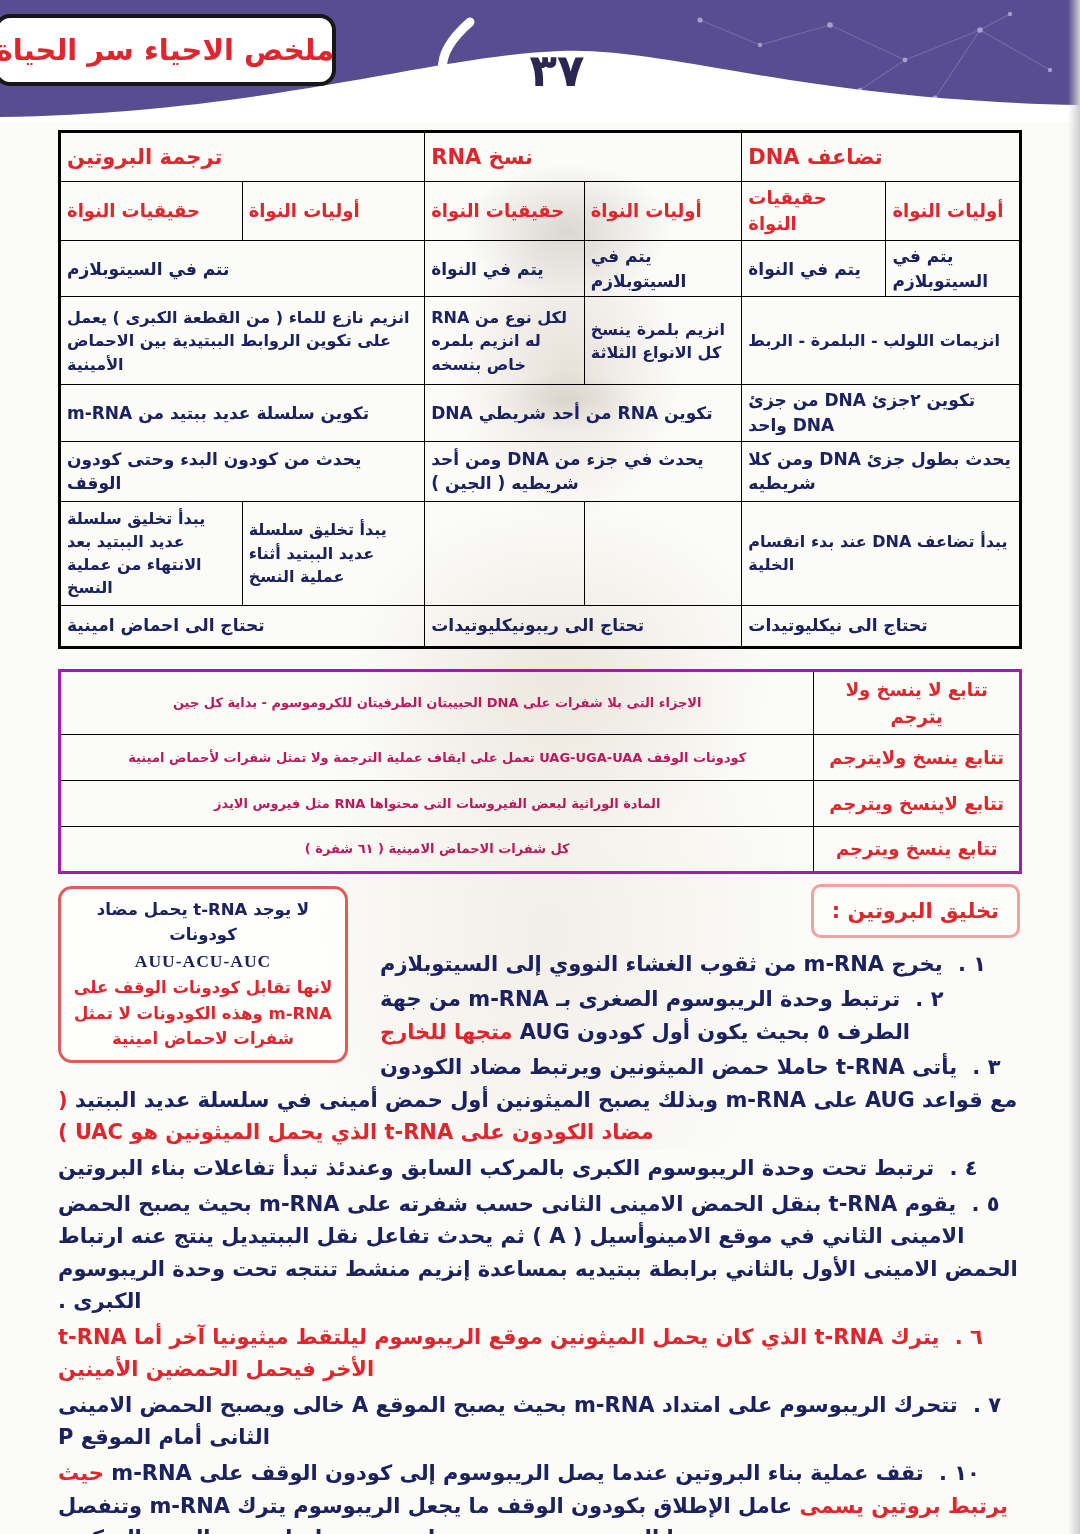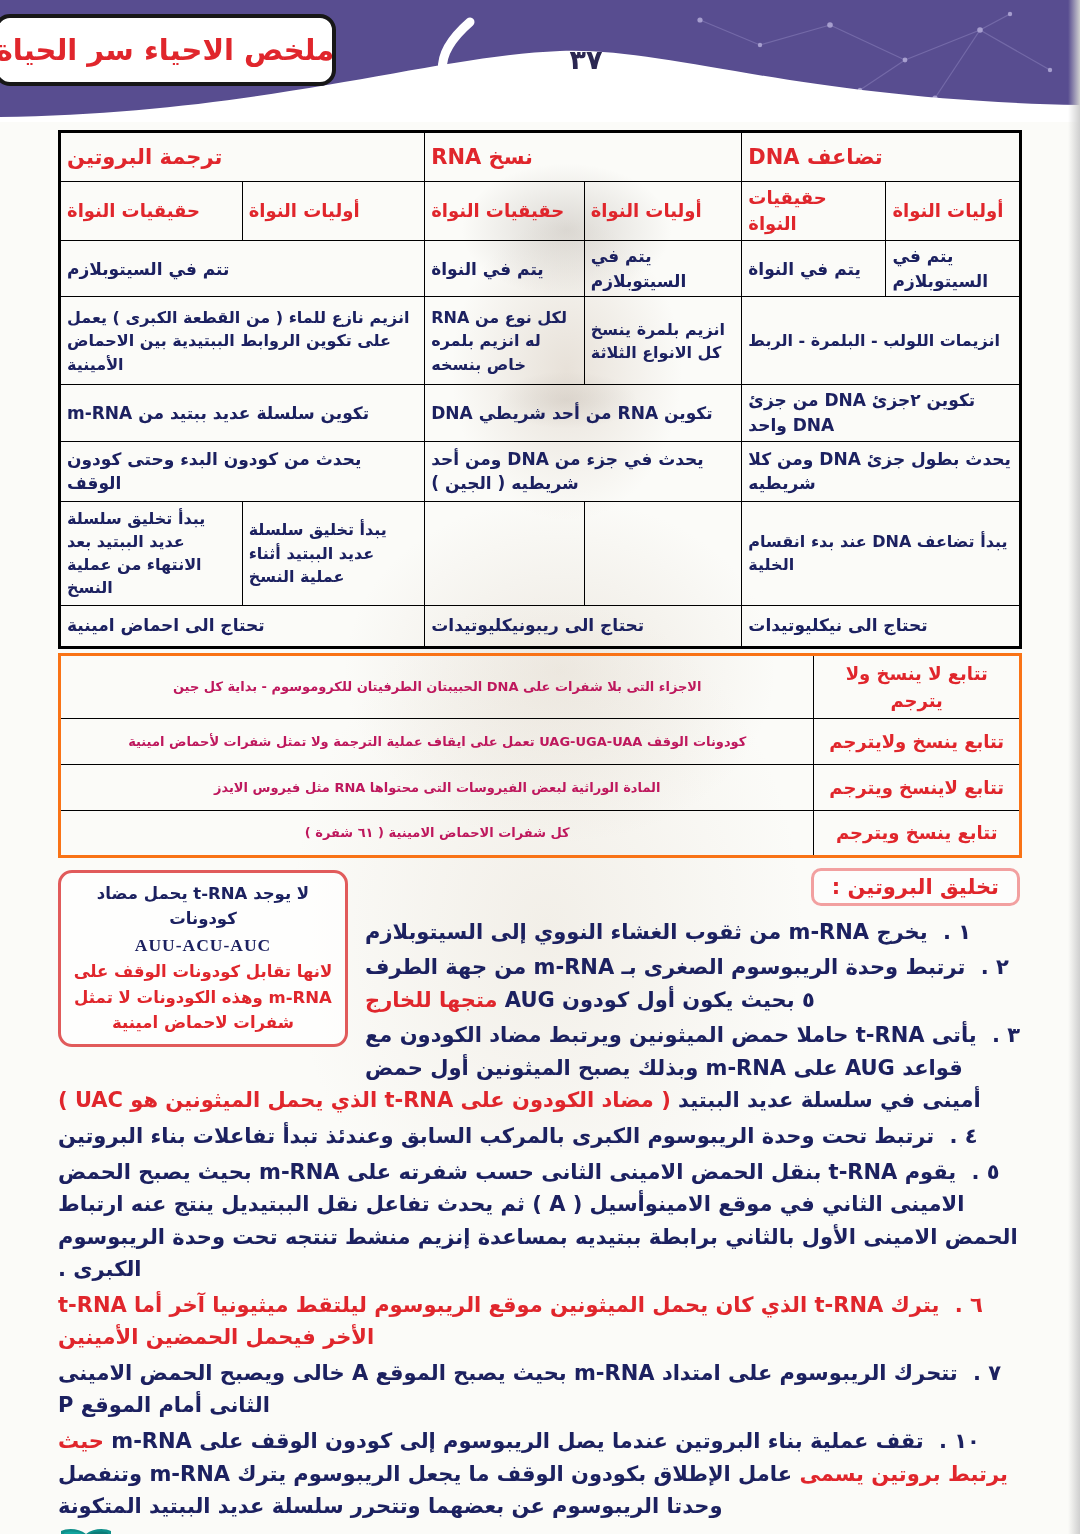--- a/index.html
+++ b/index.html
@@ -14,21 +14,21 @@
   }
   body::after{content:"";position:absolute;top:0;right:0;width:12px;height:100%;
     background:linear-gradient(to left,#cfcfcf,rgba(207,207,207,0));z-index:5;pointer-events:none}
 
   
   .banner{position:relative;height:122px;z-index:2}
   .banner-art{position:absolute;left:0;top:0;width:100%;height:100%}
   .title-box{position:absolute;left:-6px;top:14px;width:342px;height:72px;background:#fff;
     border:4px solid #171717;border-radius:16px;display:flex;align-items:center;justify-content:center;z-index:3}
   .title-box span{color:#e0262c;font-size:29px;white-space:nowrap}
-  .page-num{position:absolute;left:547px;top:44px;width:78px;text-align:center;font-size:27px;color:#2b2752;z-index:3}
+  .page-num{position:absolute;left:518px;top:44px;width:78px;text-align:center;font-size:45px;color:#2b2752;z-index:3}
 
   
   .watermark{position:absolute;left:230px;top:150px;width:660px;height:1000px;z-index:0;pointer-events:none;
     background:
       radial-gradient(ellipse 150px 95px at 51% 8%, rgba(130,118,106,0.26), rgba(130,118,106,0) 70%),
       radial-gradient(ellipse 160px 210px at 51% 22%, rgba(186,165,144,0.30), rgba(186,165,144,0) 72%),
       radial-gradient(ellipse 95px 38px at 51% 25%, rgba(120,110,100,0.16), rgba(120,110,100,0) 75%),
       radial-gradient(ellipse 300px 240px at 50% 52%, rgba(196,178,156,0.24), rgba(196,178,156,0) 72%),
       radial-gradient(ellipse 330px 430px at 48% 78%, rgba(206,190,168,0.20), rgba(206,190,168,0) 78%);
   }
@@ -43,33 +43,33 @@
   .rh td{font-size:21px;height:50px}
   .rs td{font-size:18px;height:42px}
   .rl td{font-size:17px;height:56px}
   .re td{font-size:16px;height:88px}
   .rp td{font-size:17px;height:56px}
   .rx td{font-size:17px;height:60px}
   .rt td{font-size:16px;height:104px}
   .rn td{font-size:17px;height:42px}
   .red{color:#e0262c !important}
 
-  .seq-table{margin-top:4px;border:3px solid #f97316}
+  .seq-table{margin-top:20px;border:3px solid #a21caf}
   .seq-table td{border:1.6px solid #000;text-align:center;vertical-align:middle;padding:4px 8px;line-height:1.5}
   .seq-table .cat{color:#e0262c;font-size:18px;height:46px}
   .seq-table .desc{color:#be185d;font-size:13px}
 
   
   .synthesis{margin-top:10px}
   .note-box{float:left;width:290px;border:3px solid #e15b5b;border-radius:14px;padding:8px 10px;
-    text-align:center;font-size:16.5px;line-height:1.55;margin:2px 17px 10px 0;background:rgba(255,255,255,.7)}
+    text-align:center;font-size:16.5px;line-height:1.55;margin:2px 32px 10px 0;background:rgba(255,255,255,.7)}
   .note-box .n1{color:#1c2160}
   .note-box .cod{color:#1c2160;font-family:"Liberation Serif",serif;font-size:17.5px;letter-spacing:1px}
   .note-box .n2{color:#e0262c}
-  .synth-heading{display:inline-block;border:3px solid #f2a0a0;border-radius:10px;padding:4px 18px;
+  .synth-heading{display:inline-block;border:3px solid #f2a0a0;border-radius:10px;padding:12px 18px;
     color:#e0262c;font-size:21px;margin:0 2px 10px 0;background:rgba(255,255,255,.55)}
   .steps{list-style:none}
   .steps li{font-size:21px;line-height:1.55;color:#1c2160;margin-bottom:3px;text-align:left}
   .steps .num{margin-left:8px}
   .r{color:#e0262c}
   .u{}
 
   
   .logo{clear:both;display:flex;flex-direction:column;align-items:flex-end;margin-top:4px;height:80px}
   .logo-ar{margin-top:-27px;color:#0d8e89;font-size:21px;text-shadow:0 0 3px #fff,0 0 3px #fff}

